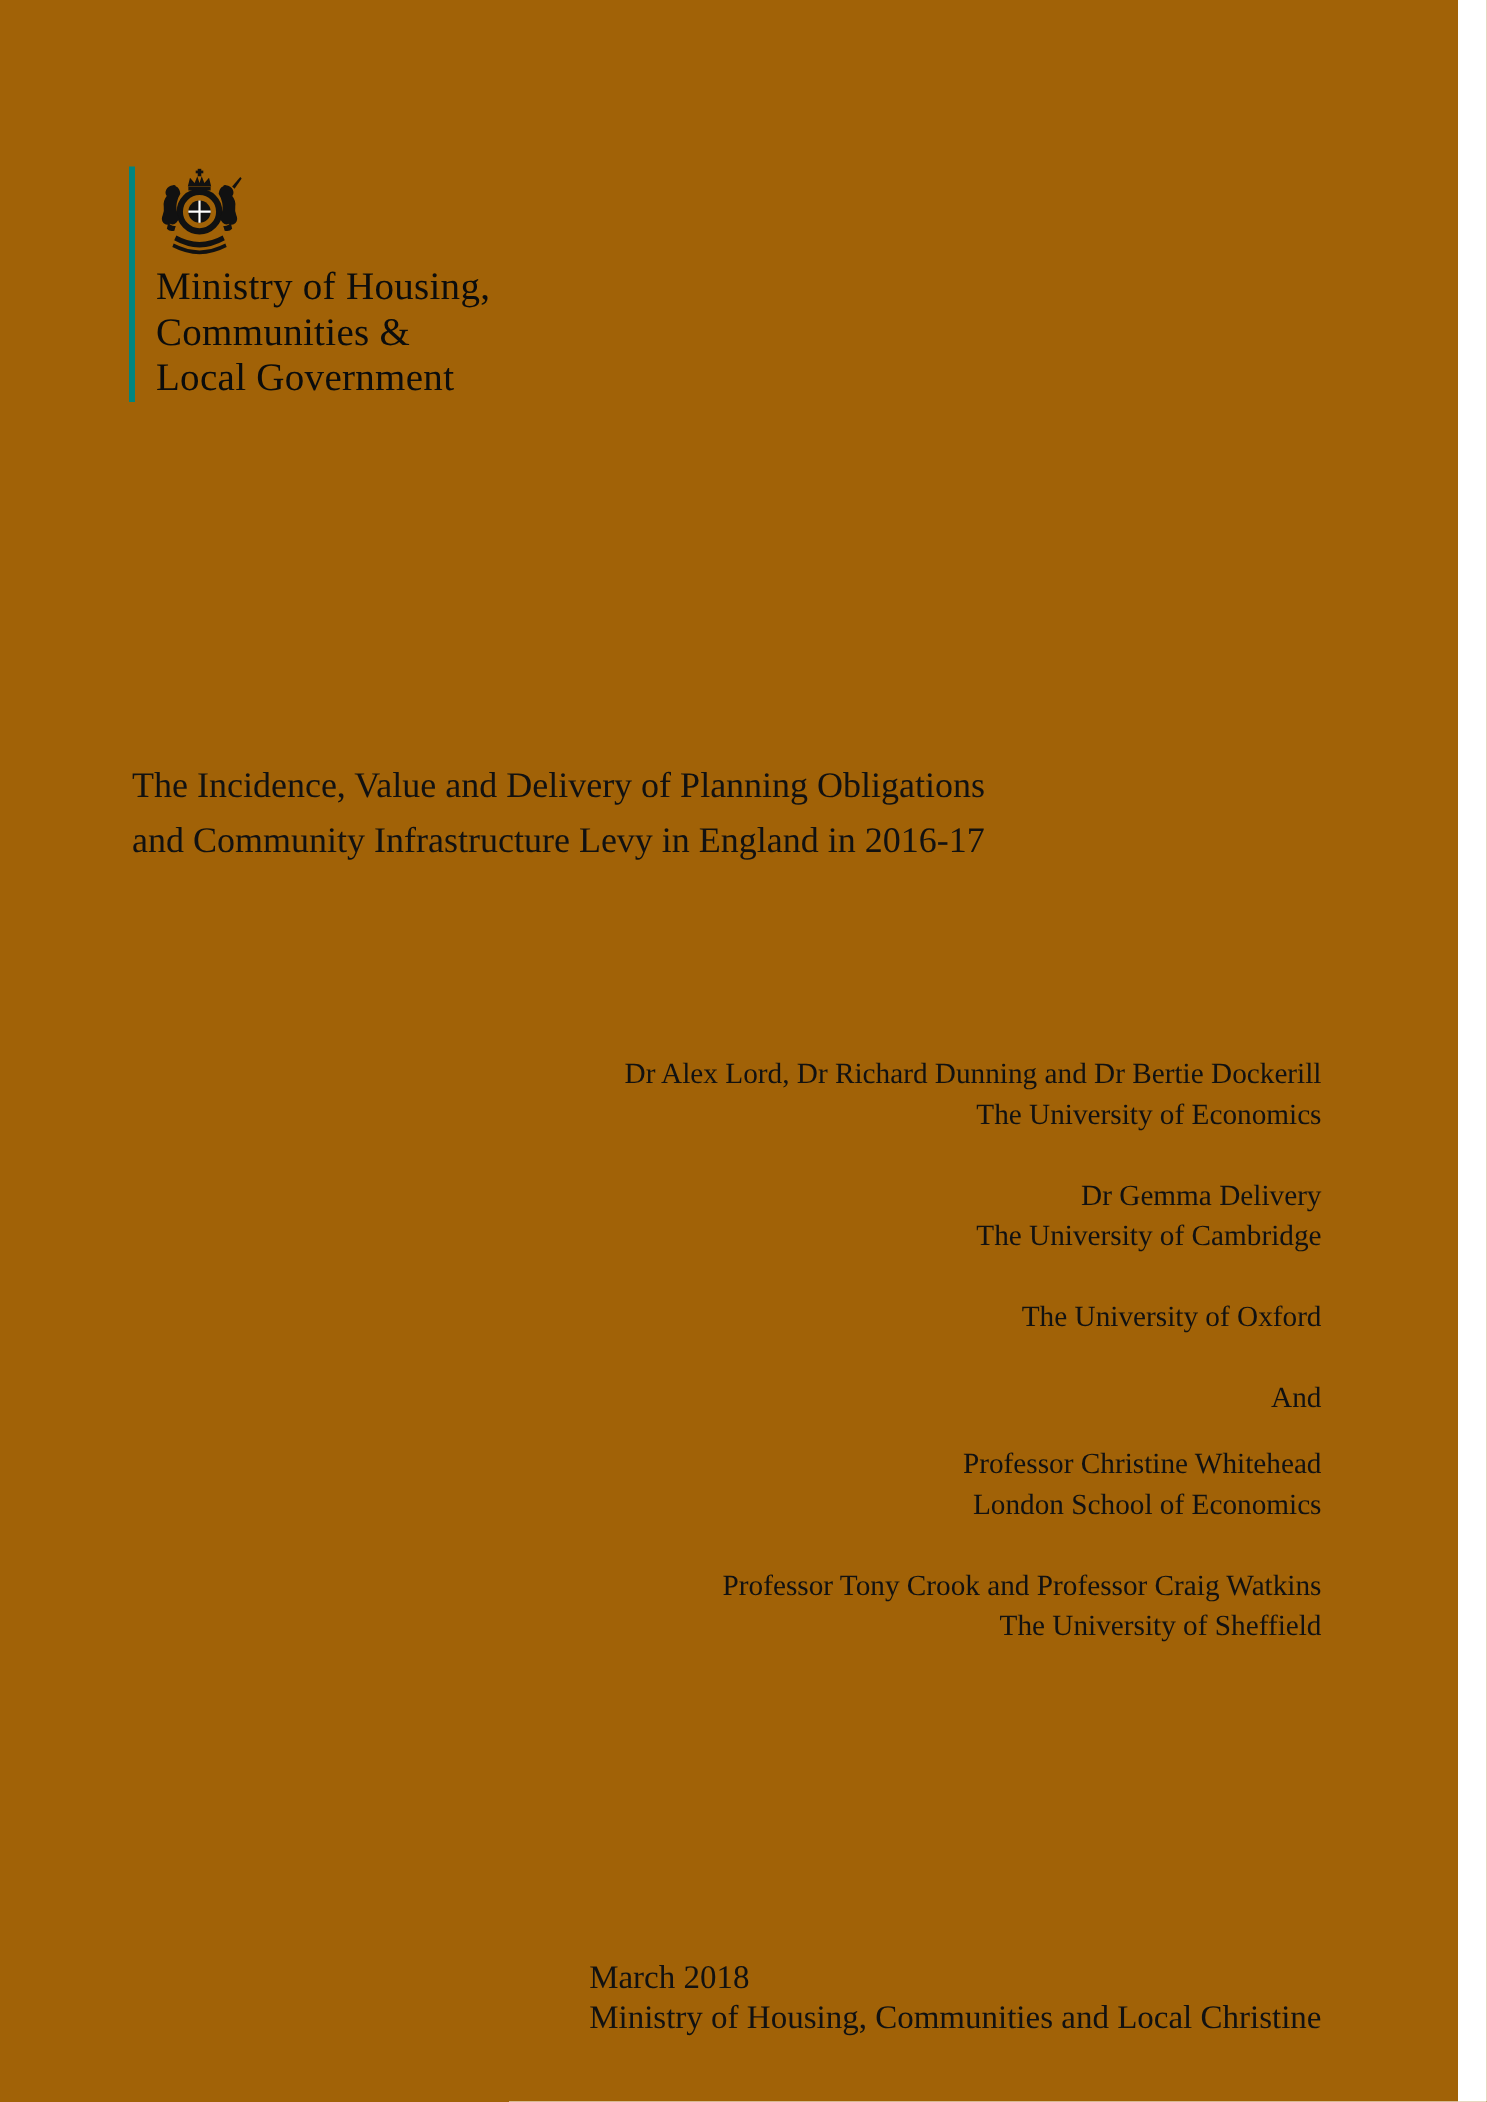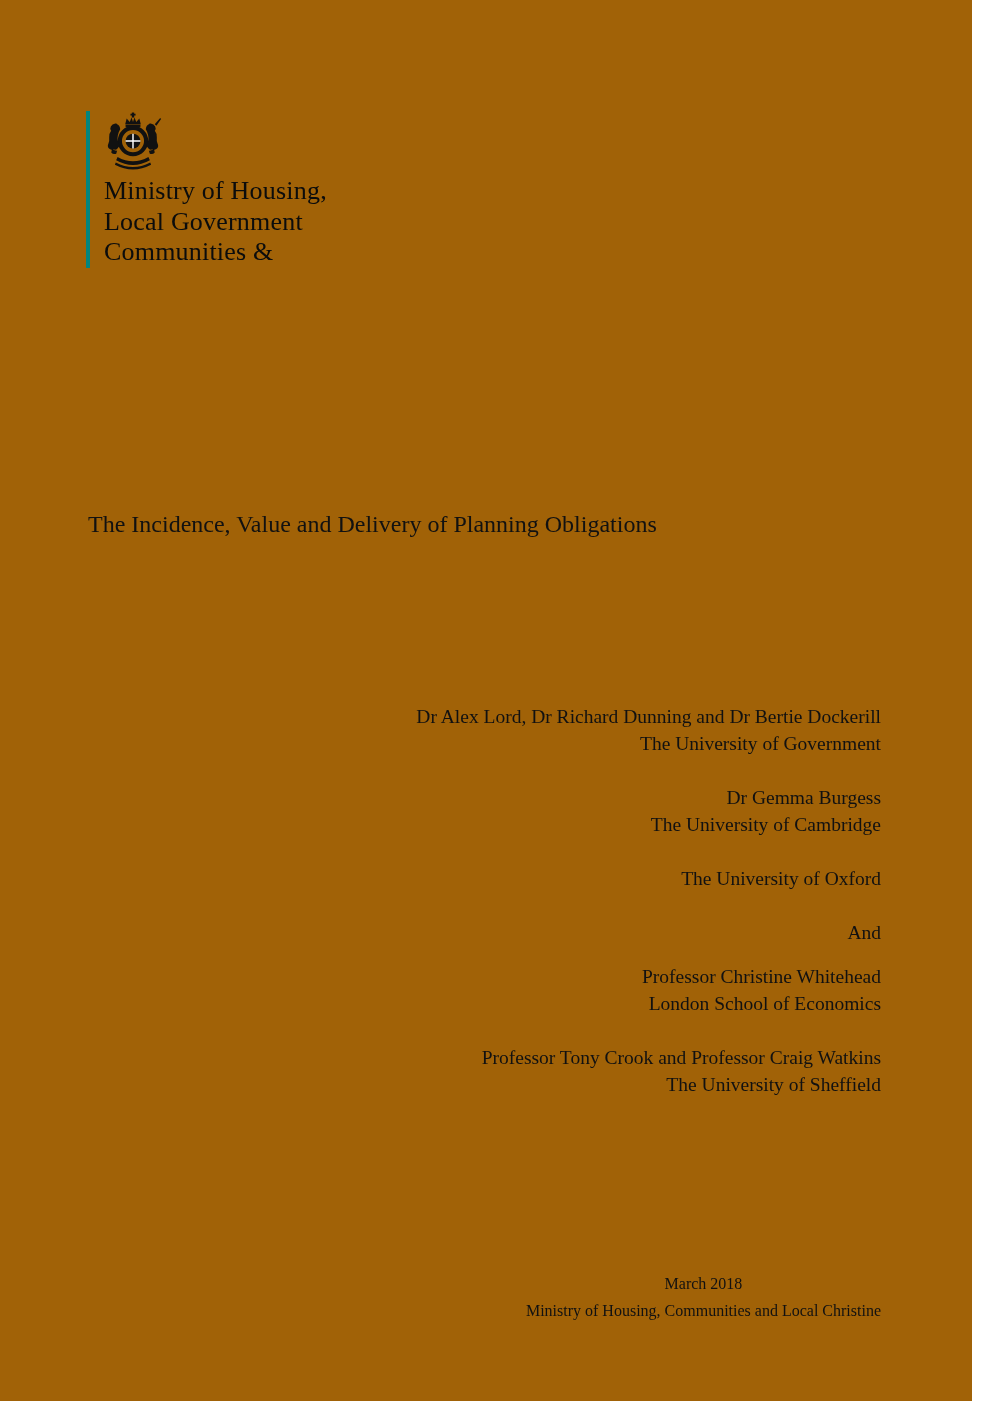--- a/index.html
+++ b/index.html
@@ -72,24 +72,24 @@
     margin-bottom: 27px;
     margin-left: 43px;
   }
   .author-connector {
     margin-bottom: 17px;
   }
 
   
   .doc-footer {
     position: absolute;
-    top: 1270px;
+    top: 1304px;
     right: 91px;
-    text-align: center;
-    font-size: 16px;
+    text-align: left;
+    font-size: 22px;
     line-height: 27px;
     color: #111111;
   }
 </style>
 </head>
 <body>
 
 <div class="page">
 
   <div class="logo">
@@ -113,36 +113,37 @@
 
           <path d="M51.5 12.5 q3.6 0.4 5 3.4 q1.2 2.5 -0.4 4.6 q2.8 3.4 2.2 7.8 q-0.5 3.6 0.8 6.4 q1.6 3.4 -0.6 5.6 q-2.2 2.2 -4.8 0.6 q-2.6 1.4 -4.6 -0.8 l-2.2 -2.8 q3 -6.6 1.8 -11.8 q-0.8 -3.8 -2.6 -6.6 q0.4 -4.4 3.4 -5.6 q0 -1 2 -0.8 Z"></path>
           <path d="M55 40 q-2 3 -5.5 2.5 l1 3.5 q3.5 1 5.5 -1.5 Z"></path>
           <path d="M56 13.5 l6 -7 1 1.2 -5.2 7.4 Z"></path>
 
           <path d="M15 49.5 q17 9.5 34 0 l1.6 3.6 q-18.6 10.4 -37.2 0 Z"></path>
           <path d="M13 55.5 q19 10 38 0 l1 2.6 q-20 10.4 -40 0 Z"></path>
         </g>
       </svg>
       <div class="dept-name">Ministry of Housing,</div>
+      <div class="dept-name">Communities &amp;</div>
       <div class="dept-name">Local Government</div>
-      <div class="dept-name">Communities &amp;</div>
     </div>
   </div>
 
   <div class="doc-title">
     <div>The Incidence, Value and Delivery of Planning Obligations</div>
+    <div>and Community Infrastructure Levy in England in 2016-17</div>
   </div>
 
   <div class="authors">
     <div class="author-group">
       <div>Dr Alex Lord, Dr Richard Dunning and Dr Bertie Dockerill</div>
-      <div>The University of Government</div>
+      <div>The University of Economics</div>
     </div>
     <div class="author-group">
-      <div>Dr Gemma Burgess</div>
+      <div>Dr Gemma Delivery</div>
       <div>The University of Cambridge</div>
     </div>
     <div class="author-group">
       <div>The University of Oxford</div>
     </div>
     <div class="author-connector">And</div>
     <div class="author-group">
       <div>Professor Christine Whitehead</div>
       <div>London School of Economics</div>
     </div>

